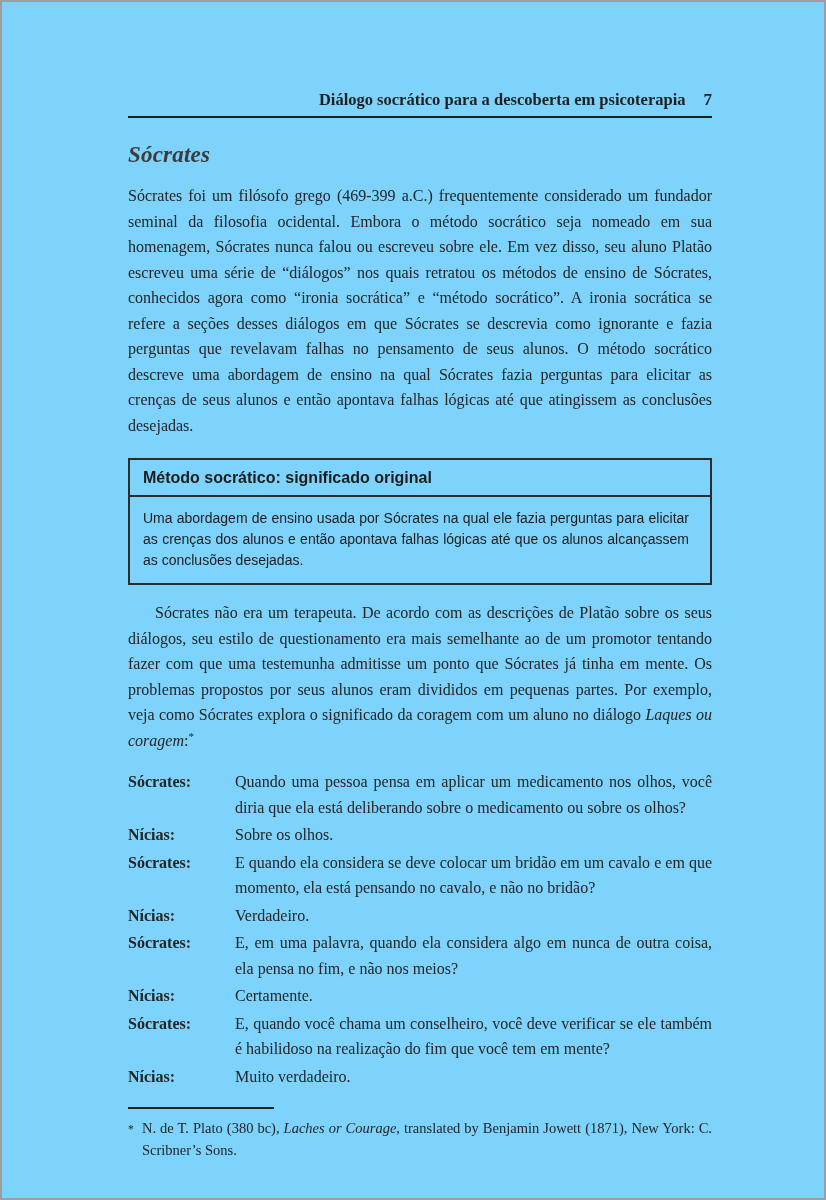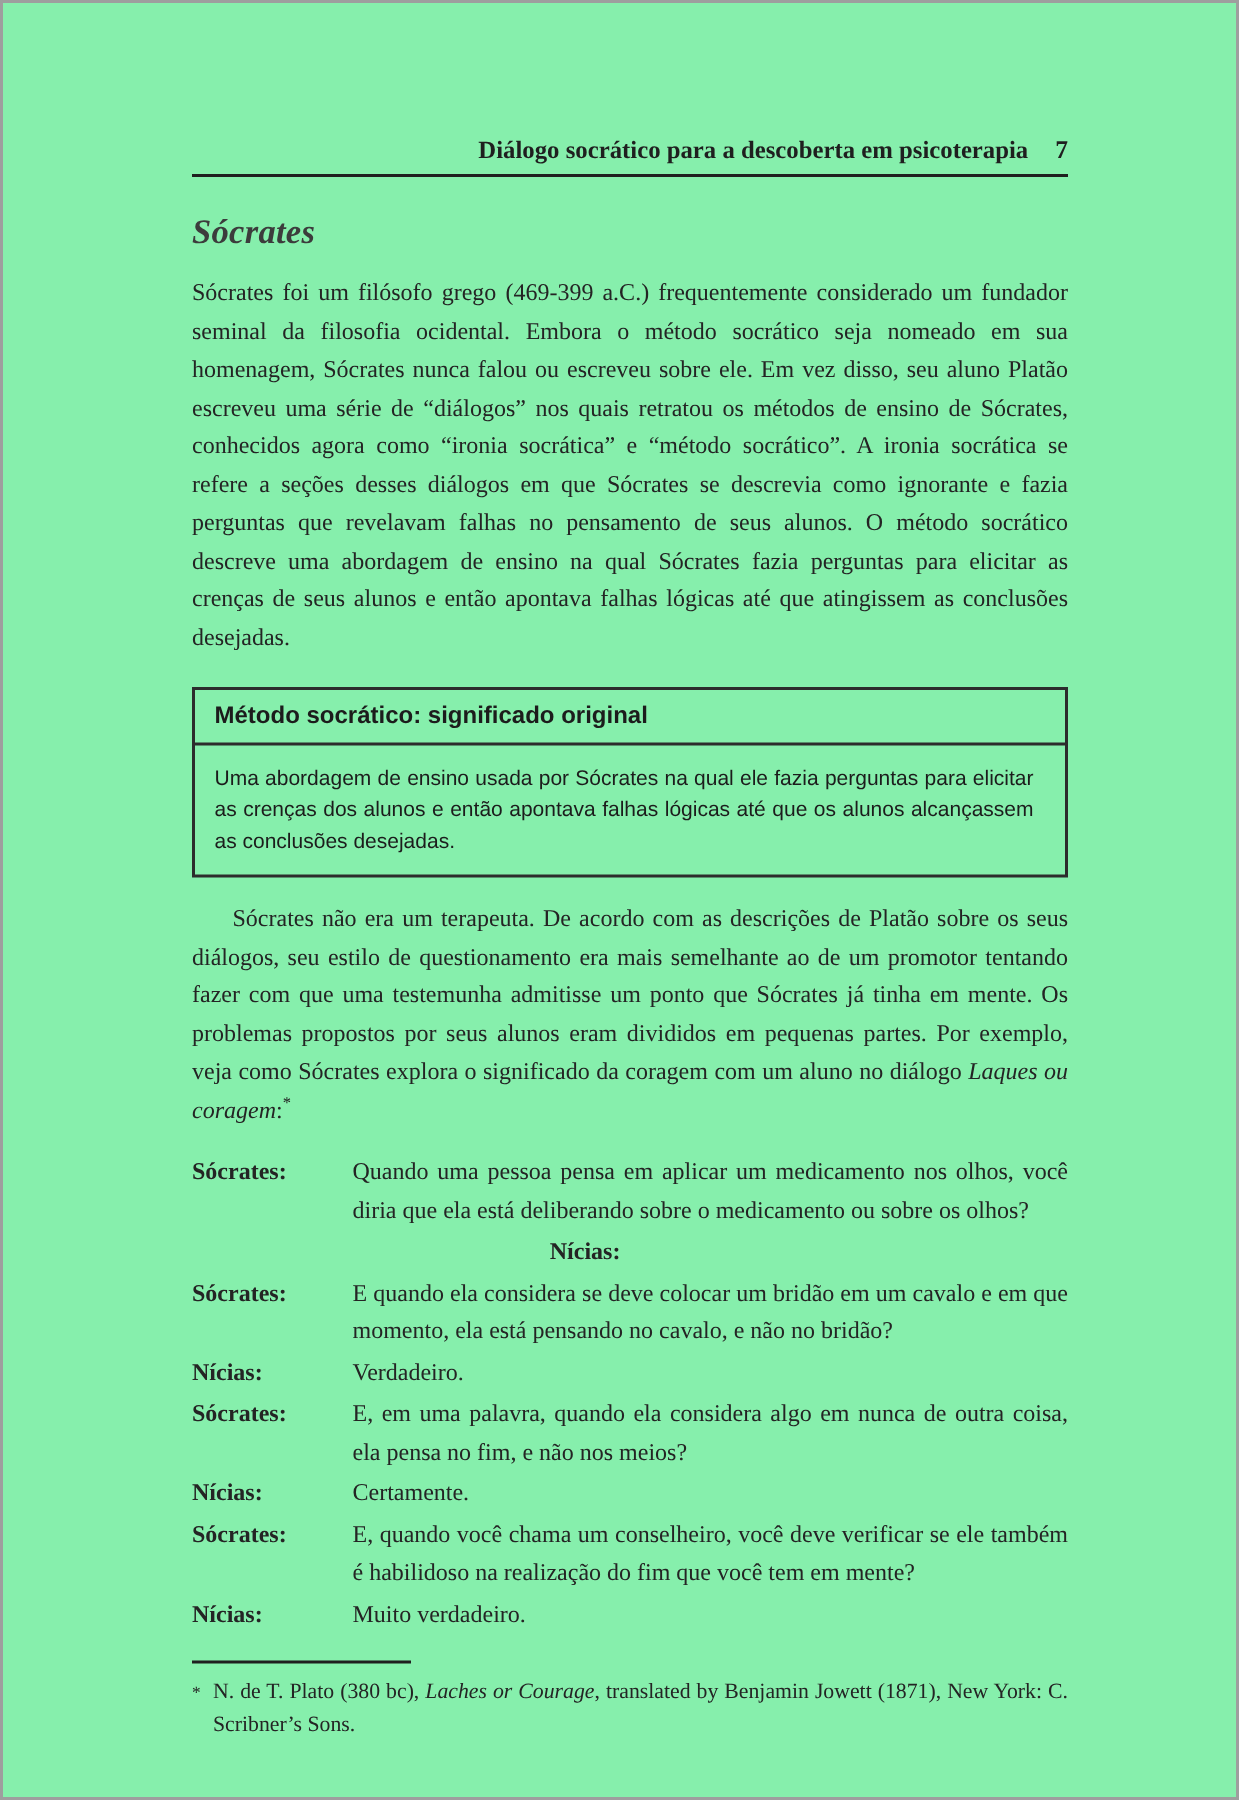--- a/index.html
+++ b/index.html
@@ -2,21 +2,21 @@
 <html><head>
 <meta charset="utf-8">
 <style>
   html, body { margin: 0; padding: 0; background: #ffffff; }
   body {
     width: 826px; height: 1200px; position: relative; overflow: hidden;
     font-family: "Liberation Serif", serif; color: #242424;
   }
   .page {
     box-sizing: border-box; width: 826px; height: 1200px;
-    border: 2px solid #9e9e9e; background: #86efac;
+    border: 2px solid #9e9e9e; background: #7dd3fc;
   }
   .content { padding: 0 112px 0 126px; }
 
   
   .running-head {
     margin-top: 88px;
     display: flex; justify-content: flex-end; align-items: baseline; gap: 18px;
     border-bottom: 2px solid #1f1f1f; padding-bottom: 6px;
     font-weight: bold; font-size: 16.5px; color: #1f1f1f;
   }
@@ -94,20 +94,21 @@
 
     <p class="body-par indented"><span>Sócrates não era um terapeuta. De acordo com as descrições de Platão sobre os seus diálogos, seu estilo de questionamento era mais semelhante ao de um promotor tentando fazer com que uma testemunha admitisse um ponto que Sócrates já tinha em mente. Os problemas propostos por seus alunos eram divididos em pequenas partes. Por exemplo, veja como Sócrates explora o significado da coragem com um aluno no diálogo </span><span class="ital">Laques ou coragem</span><span>:</span><sup class="fn-ref">*</sup></p>
 
     <div class="dialogue">
       <div class="dialogue-row">
         <span class="speaker">Sócrates:</span>
         <span class="speech">Quando uma pessoa pensa em aplicar um medicamento nos olhos, você diria que ela está deliberando sobre o medicamento ou sobre os olhos?</span>
       </div>
       <div class="dialogue-row">
         <span class="speaker">Nícias:</span>
+        <span class="speech">Sobre os olhos.</span>
       </div>
       <div class="dialogue-row">
         <span class="speaker">Sócrates:</span>
         <span class="speech">E quando ela considera se deve colocar um bridão em um cavalo e em que momento, ela está pensando no cavalo, e não no bridão?</span>
       </div>
       <div class="dialogue-row">
         <span class="speaker">Nícias:</span>
         <span class="speech">Verdadeiro.</span>
       </div>
       <div class="dialogue-row">

